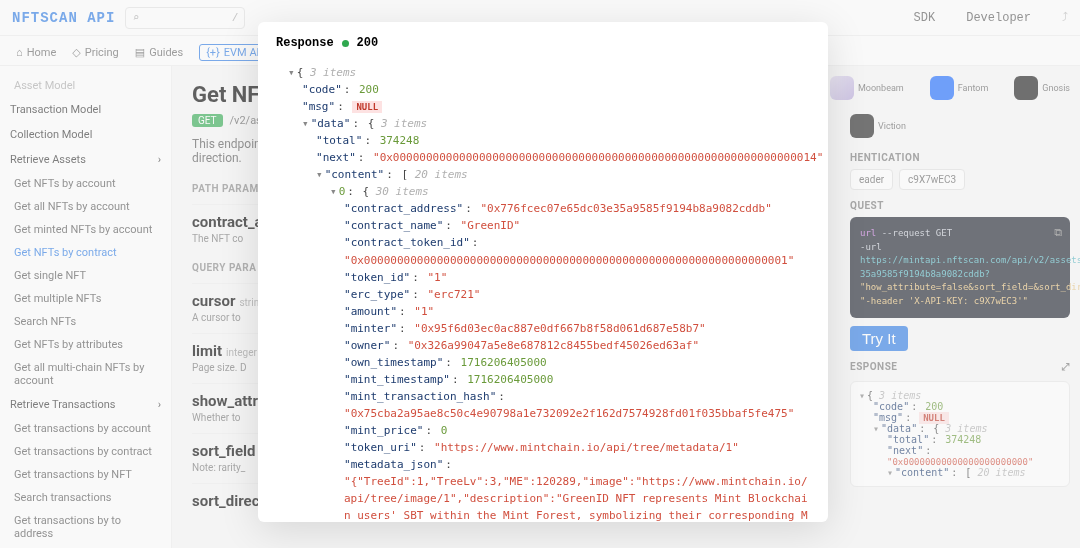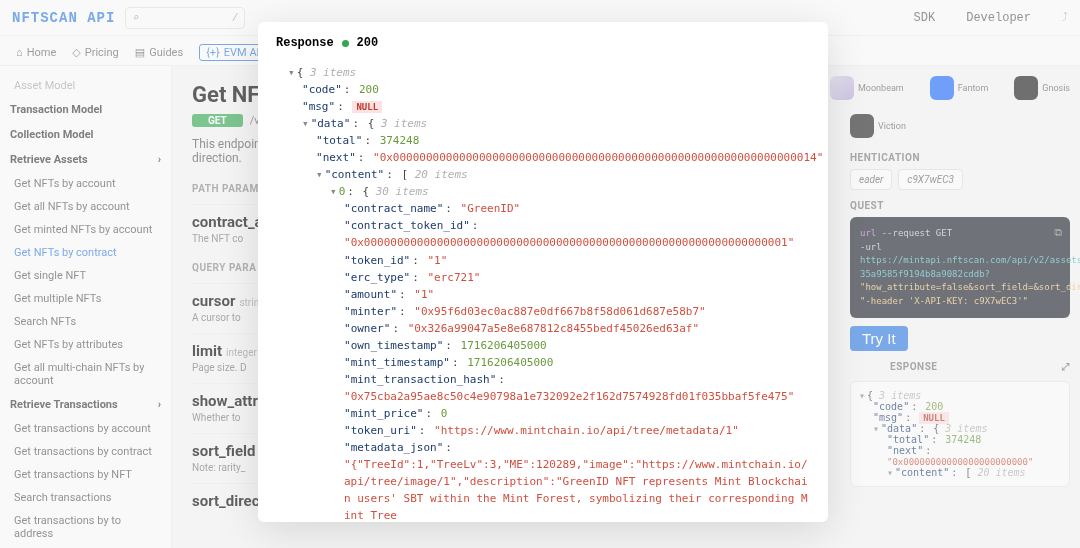--- a/index.html
+++ b/index.html
@@ -72,44 +72,44 @@
 .sidebar {
   width: 172px;
   background: #fff;
   border-right: 1px solid #eee;
   padding: 8px 0;
   font-size: 11px;
   overflow: hidden;
 }
 .side-h {
   padding: 6px 10px;
-  font-weight: 700;
+  font-weight: 400;
   color: #333;
   display: flex;
   justify-content: space-between;
 }
 .side-i {
   padding: 5px 14px;
   color: #555;
   cursor: pointer;
 }
 .side-i.active { color: #2c7be5; }
 .main {
   flex: 1;
   padding: 16px 20px;
   overflow: hidden;
 }
 .main h1 { font-size: 22px; margin-bottom: 6px; }
 .badge-get {
   background: #2fa84f;
   color: #fff;
   font-size: 10px;
-  padding: 1px 16px;
+  padding: 1px 6px;
   border-radius: 3px;
-  font-weight: 700;
+  font-weight: 400;
 }
 .pathtxt { color: #666; font-size: 11px; margin-left: 4px; }
 .descr { margin-top: 10px; color: #555; font-size: 12px; }
 .section-h {
   margin-top: 18px;
   font-size: 10px;
   font-weight: 700;
   color: #888;
   letter-spacing: 0.5px;
 }
@@ -128,21 +128,21 @@
 }
 .chain-grid {
   display: flex;
   gap: 26px;
   margin-bottom: 14px;
   justify-content: flex-end;
 }
 .chain { display: flex; flex-direction: row; align-items: center; gap: 4px; font-size: 9px; color: #666; }
 .chain-ico { width: 24px; height: 24px; border-radius: 6px; }
 .rp-sec-t { font-size: 10px; font-weight: 700; color: #777; letter-spacing: 0.5px; margin: 10px 0 6px; }
-.auth-box { display: flex; gap: 6px; font-style: italic; }
+.auth-box { display: flex; gap: 6px; }
 .auth-l {
   background: #fff;
   border: 1px solid #e0e0e0;
   border-radius: 4px;
   padding: 4px 8px;
   font-size: 10px;
   color: #666;
 }
 .code-box {
   background: #1a1f2b;
@@ -371,21 +371,21 @@
         <span class="copy-ico">⧉</span>
         <span class="kw">url</span> <span>--request GET</span><br>
         <span>-url</span><br>
         <span class="url">https://mintapi.nftscan.com/api/v2/assets/0x776fcec07e65dc03</span><br>
         <span class="url">35a9585f9194b8a9082cddb?</span><br>
         <span class="str">how_attribute=false&amp;sort_field=&amp;sort_direction='</span><br>
         <span class="str">-header 'X-API-KEY: c9X7wEC3'</span>
       </div>
       <button class="try-btn">Try It</button>
 
-      <div class="rp-sec-t" style="display:flex;justify-content:space-between;margin-left:40px;">
+      <div class="rp-sec-t" style="display:flex;justify-content:space-between;">
         <span>ESPONSE</span>
         <span>⤢</span>
       </div>
       <div class="resp-box">
         <div><span class="tw">▾</span><span class="brace">{</span> <span class="meta">3 items</span></div>
         <div class="in1"><span class="key">code</span><span class="colon">:</span> <span class="num">200</span></div>
         <div class="in1"><span class="key">msg</span><span class="colon">:</span> <span class="null-v">NULL</span></div>
         <div class="in1"><span class="tw">▾</span><span class="key">data</span><span class="colon">:</span> <span class="brace">{</span> <span class="meta">3 items</span></div>
         <div class="in2"><span class="key">total</span><span class="colon">:</span> <span class="num">374248</span></div>
         <div class="in2"><span class="key">next</span><span class="colon">:</span></div>
@@ -406,20 +406,21 @@
   </div>
   <div class="json-tree">
     <div class="row"><span class="tw">▾</span><span class="brace">{</span> <span class="meta">3 items</span></div>
     <div class="row in1"><span class="key">code</span><span class="colon">:</span> <span class="num">200</span></div>
     <div class="row in1"><span class="key">msg</span><span class="colon">:</span> <span class="null-v">NULL</span></div>
     <div class="row in1"><span class="tw">▾</span><span class="key">data</span><span class="colon">:</span> <span class="brace">{</span> <span class="meta">3 items</span></div>
     <div class="row in2"><span class="key">total</span><span class="colon">:</span> <span class="num">374248</span></div>
     <div class="row in2"><span class="key">next</span><span class="colon">:</span> <span class="str">0x0000000000000000000000000000000000000000000000000000000000000014</span></div>
     <div class="row in2"><span class="tw">▾</span><span class="key">content</span><span class="colon">:</span> <span class="brace">[</span> <span class="meta">20 items</span></div>
     <div class="row in3"><span class="tw">▾</span><span class="num">0</span><span class="colon">:</span> <span class="brace">{</span> <span class="meta">30 items</span></div>
+    <div class="row in4"><span class="key">contract_address</span><span class="colon">:</span> <span class="str">0x776fcec07e65dc03e35a9585f9194b8a9082cddb</span></div>
     <div class="row in4"><span class="key">contract_name</span><span class="colon">:</span> <span class="str">GreenID</span></div>
     <div class="row in4"><span class="key">contract_token_id</span><span class="colon">:</span></div>
     <div class="row in4"><span class="str">0x0000000000000000000000000000000000000000000000000000000000000001</span></div>
     <div class="row in4"><span class="key">token_id</span><span class="colon">:</span> <span class="str">1</span></div>
     <div class="row in4"><span class="key">erc_type</span><span class="colon">:</span> <span class="str">erc721</span></div>
     <div class="row in4"><span class="key">amount</span><span class="colon">:</span> <span class="str">1</span></div>
     <div class="row in4"><span class="key">minter</span><span class="colon">:</span> <span class="str">0x95f6d03ec0ac887e0df667b8f58d061d687e58b7</span></div>
     <div class="row in4"><span class="key">owner</span><span class="colon">:</span> <span class="str">0x326a99047a5e8e687812c8455bedf45026ed63af</span></div>
     <div class="row in4"><span class="key">own_timestamp</span><span class="colon">:</span> <span class="num">1716206405000</span></div>
     <div class="row in4"><span class="key">mint_timestamp</span><span class="colon">:</span> <span class="num">1716206405000</span></div>

